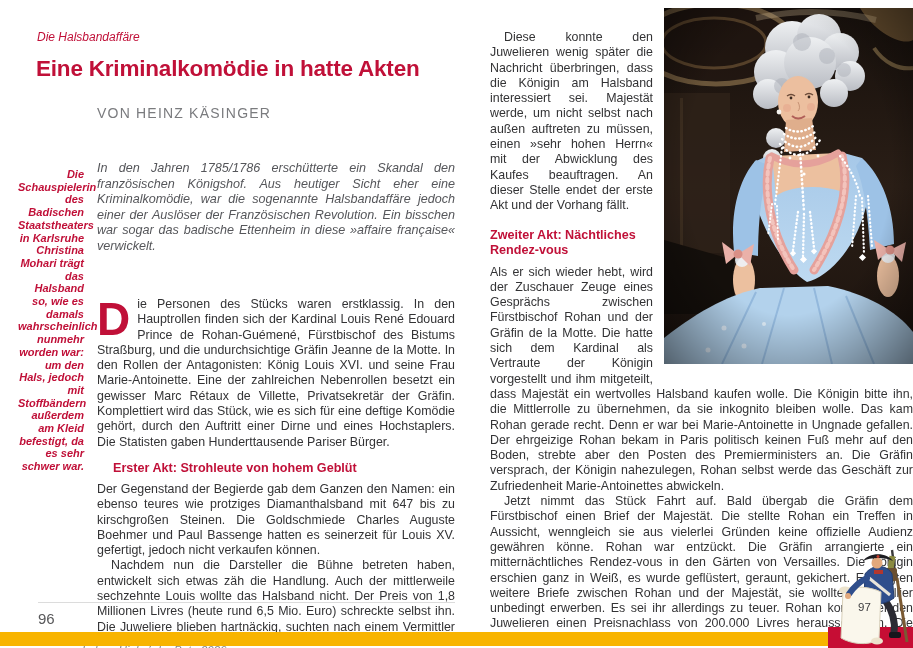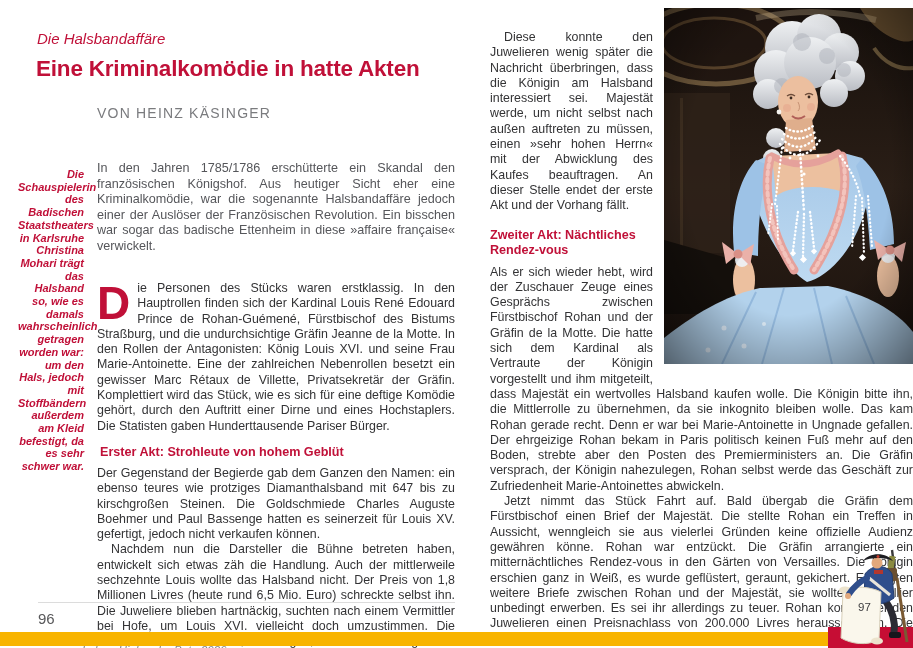--- a/index.html
+++ b/index.html
@@ -4,41 +4,41 @@
 <style>
   * { margin:0; padding:0; box-sizing:border-box; }
   html,body { background:#ffffff; }
   #stage {
     position:relative; width:913px; height:648px; background:#ffffff;
     font-family:"Liberation Sans", sans-serif; overflow:hidden; color:#333335;
   }
   .abs { position:absolute; }
 
   
-  .kicker { left:37px; top:30px; font-size:15px; font-style:italic; color:#c01038; }
+  .kicker { left:37px; top:30px; font-size:12px; font-style:italic; color:#c01038; }
   .title  { left:36px; top:56px; font-size:22.5px; font-weight:bold; color:#c01038; letter-spacing:-0.2px; }
   .byline { left:97px; top:105px; font-size:14px; letter-spacing:1.2px; color:#7a7b7e; }
 
   .margin-caption {
     left:18px; top:168px; width:66px; text-align:right;
     font-size:11px; font-style:italic; color:#c01038; line-height:12.7px; font-weight:bold;
   }
 
   .left-col { left:97px; top:161px; width:358px; }
   .intro {
-    color:#55565a; font-size:12.6px; line-height:15.5px;
-    text-align:justify; margin-bottom:27px;
+    font-style:italic; color:#55565a; font-size:12.6px; line-height:15.5px;
+    text-align:justify; margin-bottom:43px;
   }
   .body-p { font-size:12.4px; line-height:15.3px; text-align:justify; color:#333335; }
   .indent { text-indent:14px; }
   .dropcap {
     float:left; color:#c01038; font-size:46px; line-height:40px;
     padding:2px 7px 0 0; font-weight:bold;
   }
-  .section-h { color:#c01038; font-size:12.6px; font-weight:bold; margin:11px 0 6px 3px; line-height:15px; }
+  .section-h { color:#c01038; font-size:12.6px; font-weight:bold; margin:11px 0 6px 16px; line-height:15px; }
 
   .footer-rule { left:38px; top:602px; width:417px; height:1px; background:#dcdcdc; }
   .pagenum-left { left:38px; top:610px; font-size:15px; color:#58585a; }
   .footer-pub { left:82px; top:610px; font-size:11.5px; font-style:italic; color:#85868a;margin-top:34px; }
 
   
   .right-col { left:490px; top:8px; width:423px; }
   .photo-float { float:right; width:260px; height:356px; padding-left:11px; margin:0 0 12px 0; }
   .photo-float svg { display:block; width:249px; height:356px; }
   .rp-first { margin-top:22px; }
@@ -52,21 +52,21 @@
 </style>
 </head>
 <body>
 
 <div id="stage">
 
   <div class="abs kicker">Die Halsbandaffäre</div>
   <div class="abs title">Eine Kriminalkomödie in hatte Akten</div>
   <div class="abs byline">VON HEINZ KÄSINGER</div>
 
-  <div class="abs margin-caption">Die Schauspielerin des Badischen Staatstheaters in Karlsruhe Christina Mohari trägt das Halsband so, wie es damals wahrscheinlich getragen worden war: um den Hals, jedoch mit Stoffbändern außerdem am Kleid befestigt, da es sehr schwer war.</div>
+  <div class="abs margin-caption">Die Schauspielerin des Badischen Staatstheaters in Karlsruhe Christina Mohari trägt das Halsband so, wie es damals wahrscheinlich nunmehr worden war: um den Hals, jedoch mit Stoffbändern außerdem am Kleid befestigt, da es sehr schwer war.</div>
 
   <div class="abs left-col">
     <p class="intro">In den Jahren 1785/1786 erschütterte ein Skandal den französischen Königshof. Aus heutiger Sicht eher eine Kriminalkomödie, war die sogenannte Halsbandaffäre jedoch einer der Auslöser der Französischen Revolution. Ein bisschen war sogar das badische Ettenheim in diese »affaire française« verwickelt.</p>
     <p class="body-p"><span class="dropcap">D</span><span>ie Personen des Stücks waren erstklassig. In den Hauptrollen finden sich der Kardinal Louis René Edouard Prince de Rohan-Guémené, Fürstbischof des Bistums Straßburg, und die undurchsichtige Gräfin Jeanne de la Motte. In den Rollen der Antagonisten: König Louis XVI. und seine Frau Marie-Antoinette. Eine der zahlreichen Nebenrollen besetzt ein gewisser Marc Rétaux de Villette, Privatsekretär der Gräfin. Komplettiert wird das Stück, wie es sich für eine deftige Komödie gehört, durch den Auftritt einer Dirne und eines Hochstaplers. Die Statisten gaben Hunderttausende Pariser Bürger.</span></p>
     <h3 class="section-h">Erster Akt: Strohleute von hohem Geblüt</h3>
     <p class="body-p">Der Gegenstand der Begierde gab dem Ganzen den Namen: ein ebenso teures wie protziges Diamanthalsband mit 647 bis zu kirschgroßen Steinen. Die Goldschmiede Charles Auguste Boehmer und Paul Bassenge hatten es seinerzeit für Louis XV. gefertigt, jedoch nicht verkaufen können.</p>
     <p class="body-p indent">Nachdem nun die Darsteller die Bühne betreten haben, entwickelt sich etwas zäh die Handlung. Auch der mittlerweile sechzehnte Louis wollte das Halsband nicht. Der Preis von 1,8 Millionen Livres (heute rund 6,5 Mio. Euro) schreckte selbst ihn. Die Juweliere blieben hartnäckig, suchten nach einem Vermittler bei Hofe, um Louis XVI. vielleicht doch umzustimmen. Die beiden trafen eine Gräfin, die vorgab, beste Verbindungen zur Königin zu haben – die Gräfin de la Motte.</p>
   </div>
 
   <div class="abs footer-rule"></div>

